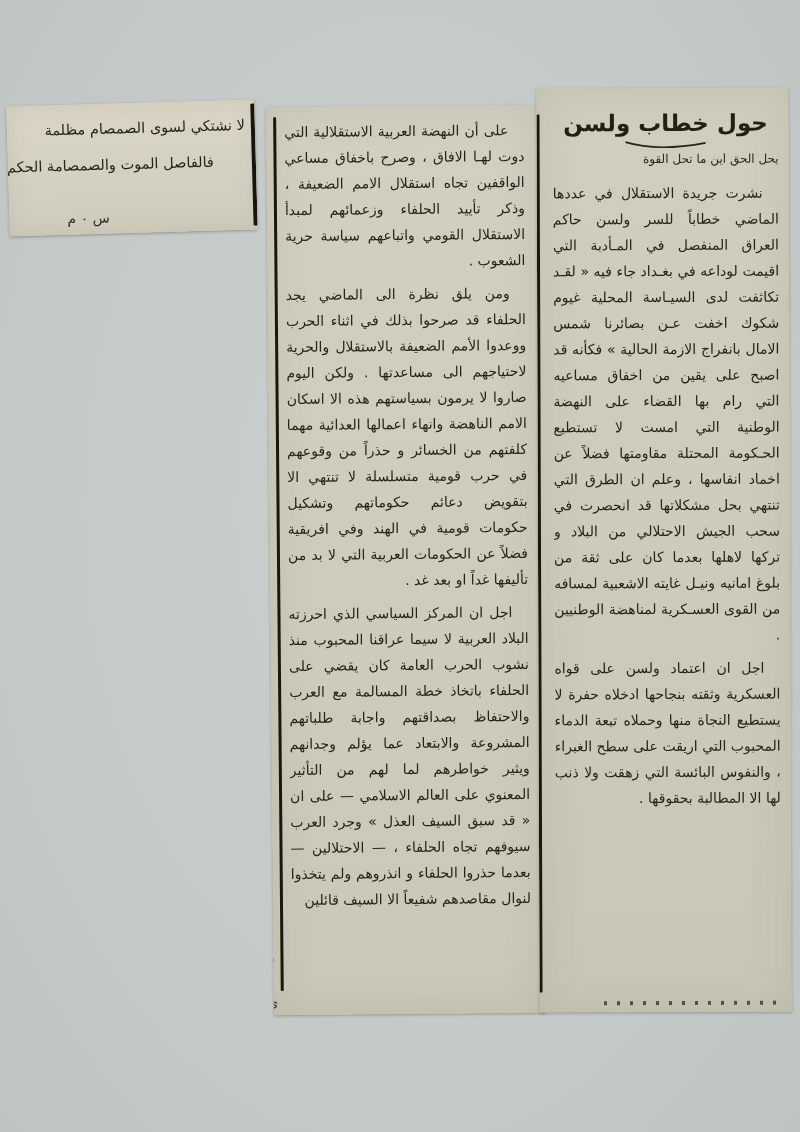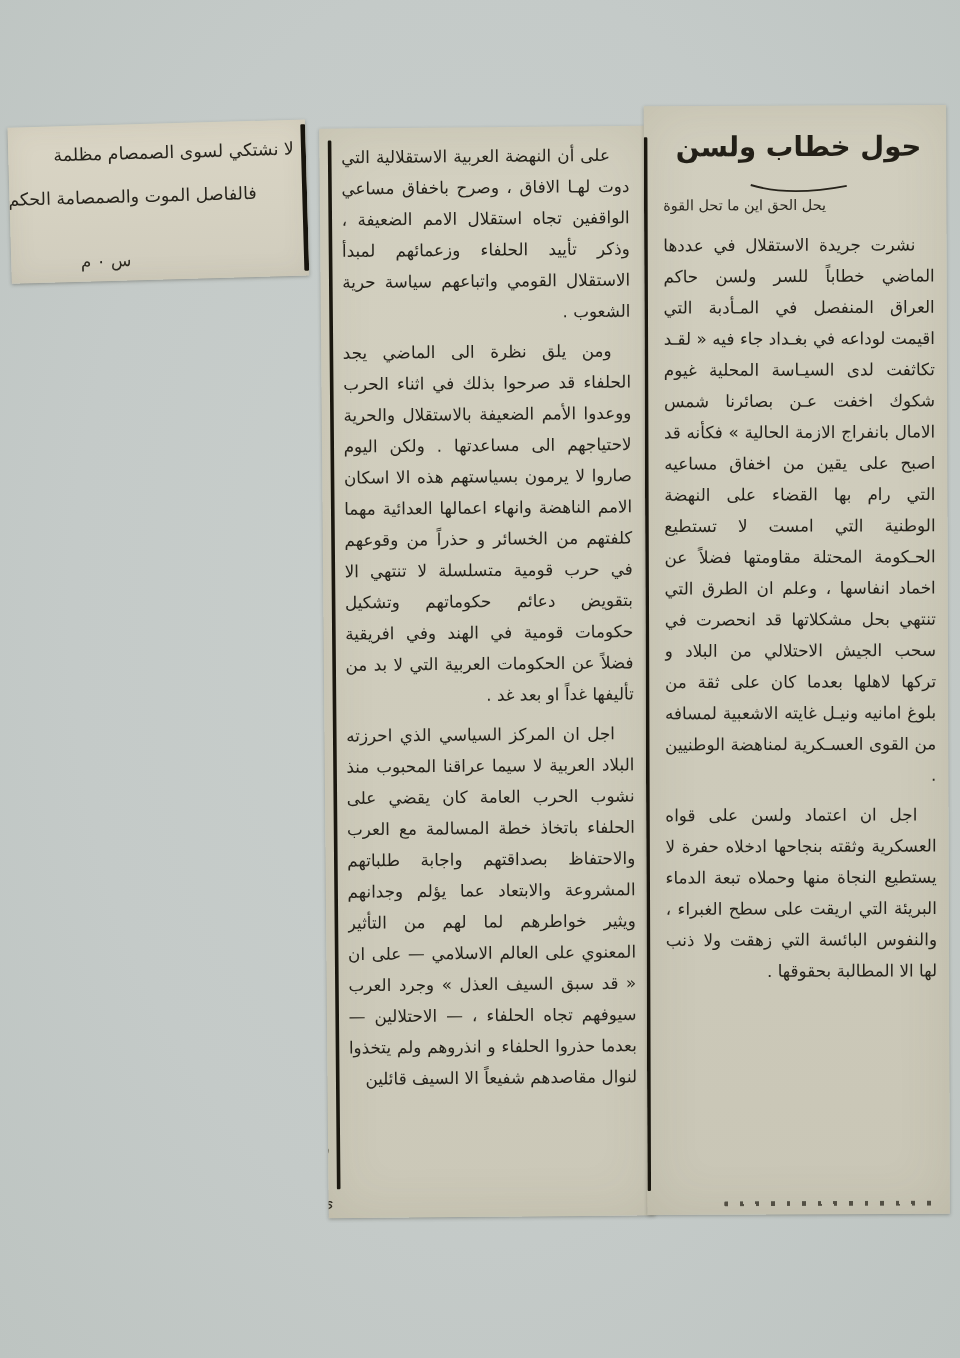--- a/index.html
+++ b/index.html
@@ -64,25 +64,25 @@
   .middle-text{
     position:absolute;right:14px;left:18px;top:12px;height:888px;
     font-size:14px;line-height:26px;overflow:hidden;
   }
   .right-text{
     position:absolute;right:10px;left:16px;top:22px;height:890px;
     overflow:hidden;
   }
   .article-title{
     text-align:center;font-size:23px;font-weight:bold;color:#221f17;
-    margin:0 0 20px;direction:rtl;letter-spacing:0;
+    margin:0 0 8px;direction:rtl;letter-spacing:0;
   }
   .title-flourish{display:block;margin:-4px auto 2px auto;}
   .article-subtitle{
-    text-align:left;font-size:12px;color:#2a271f;margin:0 0 14px;direction:rtl;
+    text-align:right;font-size:12px;color:#2a271f;margin:0 0 14px;direction:rtl;
   }
   .right-body{font-size:14px;line-height:26px;}
 
   
   .edge-fragment{
     position:absolute;font-size:13px;color:#2c2920;direction:rtl;
   }
   .frag-1{left:-5px;top:842px;}
   .frag-2{left:-6px;top:888px;}
   .cutoff-text-marks{
@@ -117,19 +117,19 @@
   <div class="paper paper-right">
     <div class="column-rule rule-divider"></div>
     <div class="col-text right-text">
       <h1 class="article-title">حول خطاب ولسن</h1>
       <svg class="title-flourish" width="84" height="10" viewBox="0 0 84 10">
         <path d="M2 2 Q 34 12 82 3" stroke="#26231b" stroke-width="1.6" fill="none"></path>
       </svg>
       <div class="article-subtitle">يحل الحق اين ما تحل القوة</div>
       <div class="right-body">
         <p>نشرت جريدة الاستقلال في عددها الماضي خطاباً للسر ولسن حاكم العراق المنفصل في المـأدبة التي اقيمت لوداعه في بغـداد جاء فيه « لقـد تكاثفت لدى السيـاسة المحلية غيوم شكوك اخفت عـن بصائرنا شمس الامال بانفراج الازمة الحالية » فكأنه قد اصبح على يقين من اخفاق مساعيه التي رام بها القضاء على النهضة الوطنية التي امست لا تستطيع الحـكومة المحتلة مقاومتها فضلاً عن اخماد انفاسها ، وعلم ان الطرق التي تنتهي بحل مشكلاتها قد انحصرت في سحب الجيش الاحتلالي من البلاد و تركها لاهلها بعدما كان على ثقة من بلوغ امانيه ونيـل غايته الاشعبية لمسافه من القوى العسـكرية لمناهضة الوطنيين .</p>
-        <p>اجل ان اعتماد ولسن على قواه العسكرية وثقته بنجاحها ادخلاه حفرة لا يستطيع النجاة منها وحملاه تبعة الدماء البريئة التي اريقت على سطح الغبراء ، والنفوس البائسة التي زهقت ولا ذنب لها الا المطالبة بحقوقها .</p>
+        <p>اجل ان اعتماد ولسن على قواه العسكرية وثقته بنجاحها ادخلاه حفرة لا يستطيع النجاة منها وحملاه تبعة الدماء المحبوب التي اريقت على سطح الغبراء ، والنفوس البائسة التي زهقت ولا ذنب لها الا المطالبة بحقوقها .</p>
       </div>
     </div>
     <div class="cutoff-text-marks"></div>
   </div>
 
 </div>
 
 </body></html>

